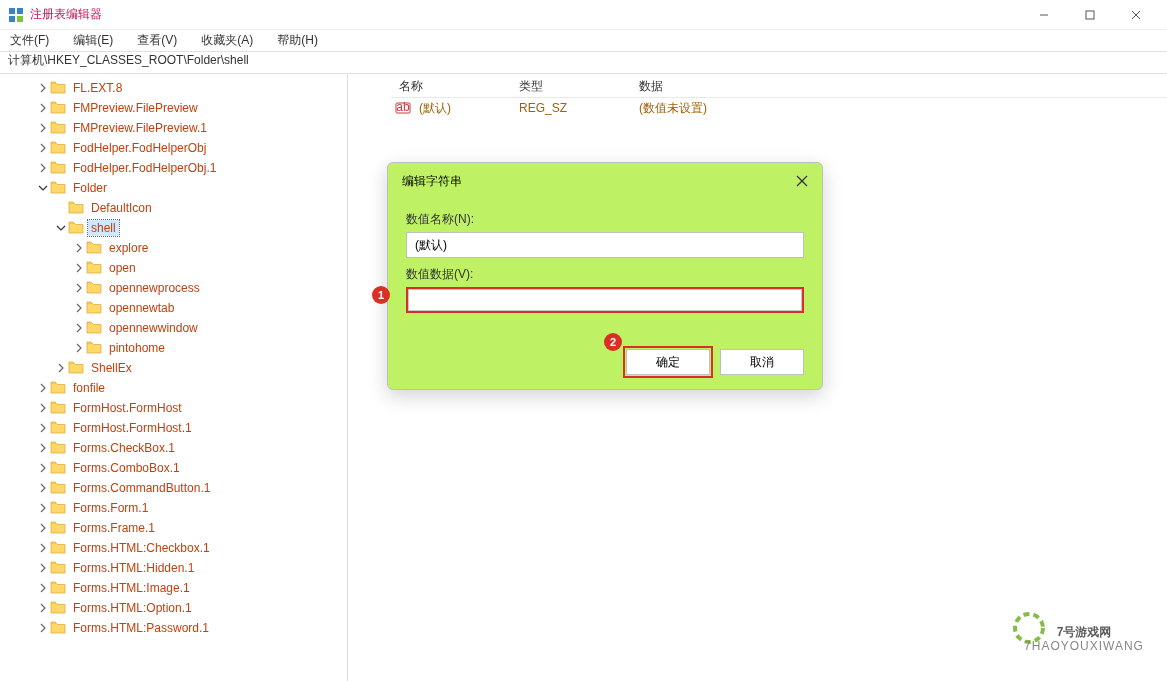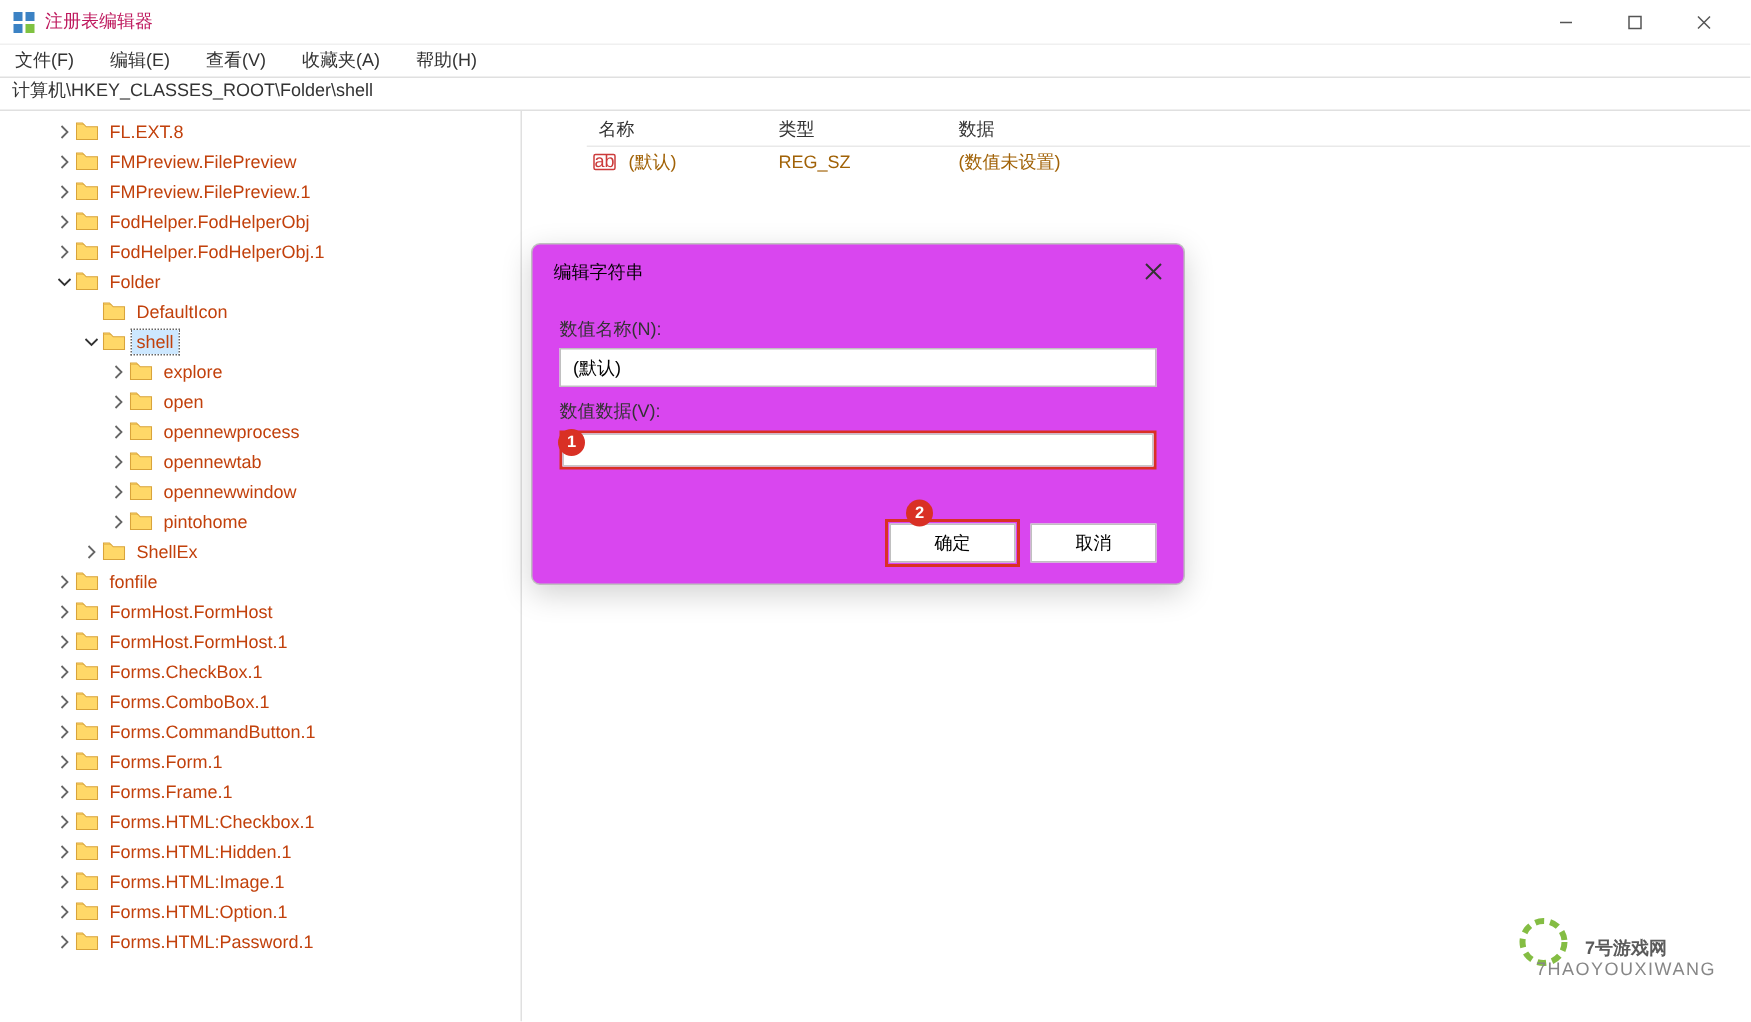--- a/index.html
+++ b/index.html
@@ -38,21 +38,21 @@
 .list-header .col { padding: 4px 8px; color: #333; border-right: 1px solid transparent; }
 .col-name { width: 120px; }
 .col-type { width: 120px; }
 .col-data { flex: 1; }
 
 .list-row { display: flex; height: 20px; align-items: center; color: #a16207; }
 .list-row .cell { padding: 2px 8px; }
 .list-row .reg-icon { width: 16px; height: 16px; margin-left: 4px; flex-shrink: 0; }
 
 
-.dialog { position: absolute; left: 354px; top: 162px; width: 436px; background: #d946ef; border: 1px solid #bfbfbf; border-radius: 6px; box-shadow: 0 6px 20px rgba(0,0,0,0.18); }
+.dialog { position: absolute; left: 387px; top: 162px; width: 436px; background: #bef264; border: 1px solid #bfbfbf; border-radius: 6px; box-shadow: 0 6px 20px rgba(0,0,0,0.18); }
 .dialog .dlg-title { display: flex; align-items: center; justify-content: space-between; padding: 8px 10px 6px 14px; font-size: 12px; }
 .dialog .dlg-close { width: 20px; height: 20px; display: flex; align-items: center; justify-content: center; font-size: 14px; }
 .dialog .dlg-body { padding: 6px 18px 14px 18px; }
 .dialog .field-label { margin-top: 8px; margin-bottom: 4px; color: #333; }
 .dialog input.text { width: 100%; height: 26px; padding: 2px 8px; border: 1px solid #c0c0c0; background: #fff; }
 .dialog input.text[readonly] { background: #fff; }
 .dialog .value-box { border: 2px solid #d93025; height: 26px; padding: 0; }
 .dialog .value-box input { border: 1px solid #c8c8c8; height: 100%; width: 100%; padding: 2px 8px; }
 .dialog .btn-row { display: flex; justify-content: flex-end; gap: 10px; margin-top: 36px; }
 .dialog .btn { width: 84px; height: 26px; border: 1px solid #c0c0c0; background: #fff; display: flex; align-items: center; justify-content: center; }

